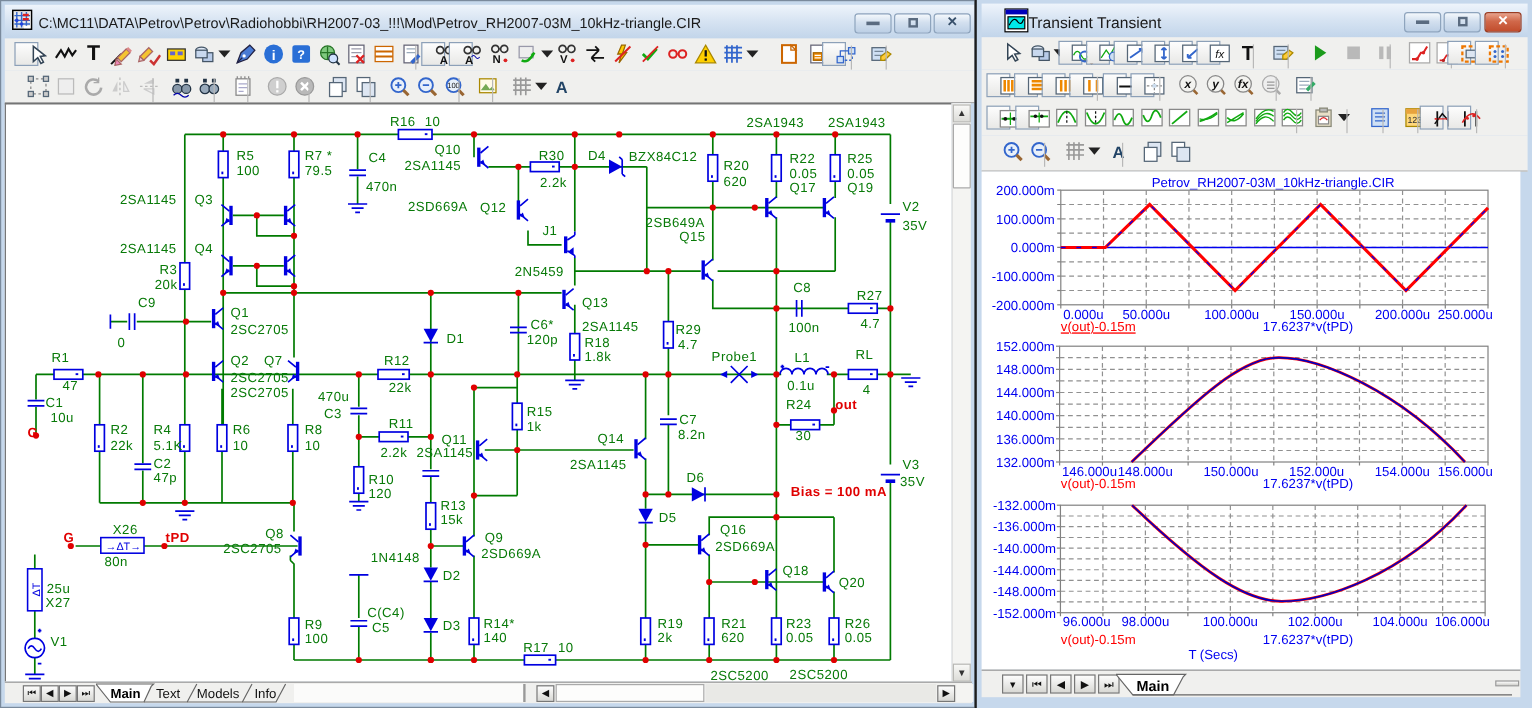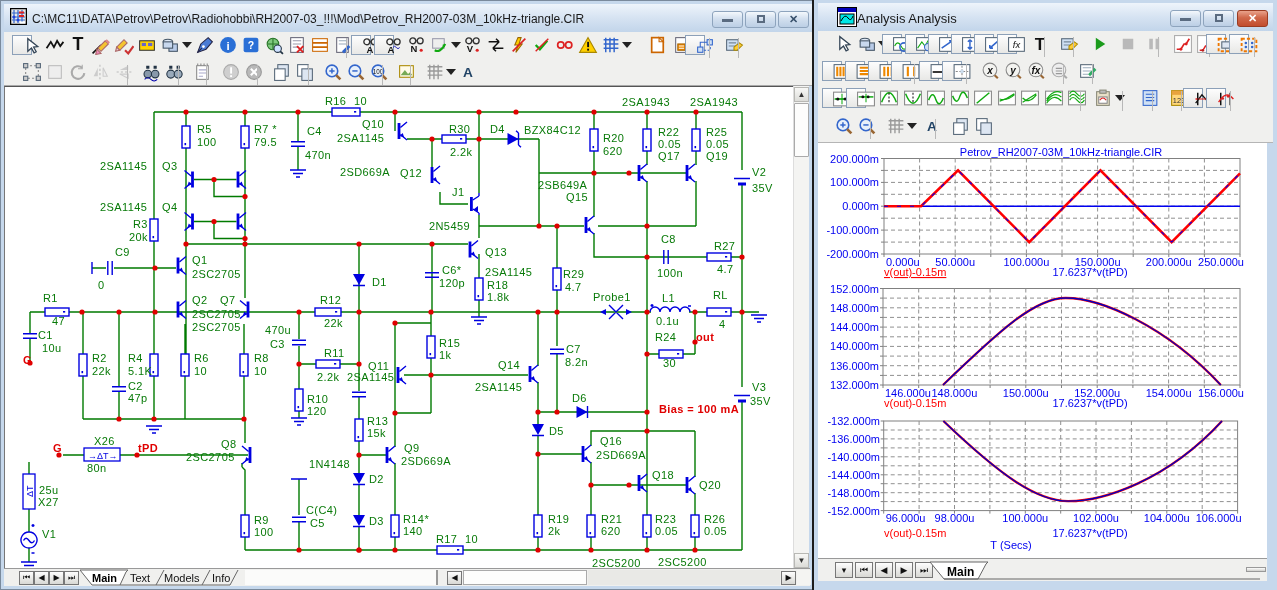--- a/index.html
+++ b/index.html
@@ -748,21 +748,21 @@
 </div>
 <div class="win" id="rwin">
   <div class="tbar" style="left:4px;right:4px;">
     <svg style="left:18px;top:3px" width="22" height="22" viewBox="0 0 22 22">
         <rect x="1" y="1" width="20" height="20" fill="#000"></rect>
         <rect x="2" y="2" width="18" height="18" fill="#fff"></rect>
         <rect x="2" y="2" width="18" height="4" fill="#0000bb"></rect>
         <rect x="4" y="8" width="14" height="10" fill="#00e8e8" stroke="#000"></rect>
         <path d="M5 15 q4 -8 7 -3 q3 4 5 -2" stroke="#000" fill="none"></path>
       </svg>
-    <div class="ttxt" style="left:39px;font-size:13px;">Analysis Analysis</div>
+    <div class="ttxt" style="left:39px;font-size:13px;">Transient Transient</div>
     <div class="wbtn" style="left:352px"><span style="display:inline-block;width:11px;height:3px;background:#5a6b80;margin-bottom:1px;"></span></div>
     <div class="wbtn" style="left:385px"><span style="display:inline-block;width:8px;height:8px;border:2px solid #5a6b80;margin-top:3px;"></span></div>
     <div class="wbtn wbtnr" style="left:419px;font-size:11px;">✕</div>
   </div>
   <div class="toolrow" id="rtr1" style="left:4px;right:4px;top:31px;height:27px;">
       <span class="ic" style="left:6px;top:3px;">
         <svg width="20" height="20" viewBox="-0.5 -0.5 19 19">
           <path d="M5 2 L5 14 L8.5 11 L11 15.5 L13 14.5 L10.5 10 L14.5 9.5 Z" fill="#fff" stroke="#345" stroke-width="1.2"></path>
         </svg>
       </span>

